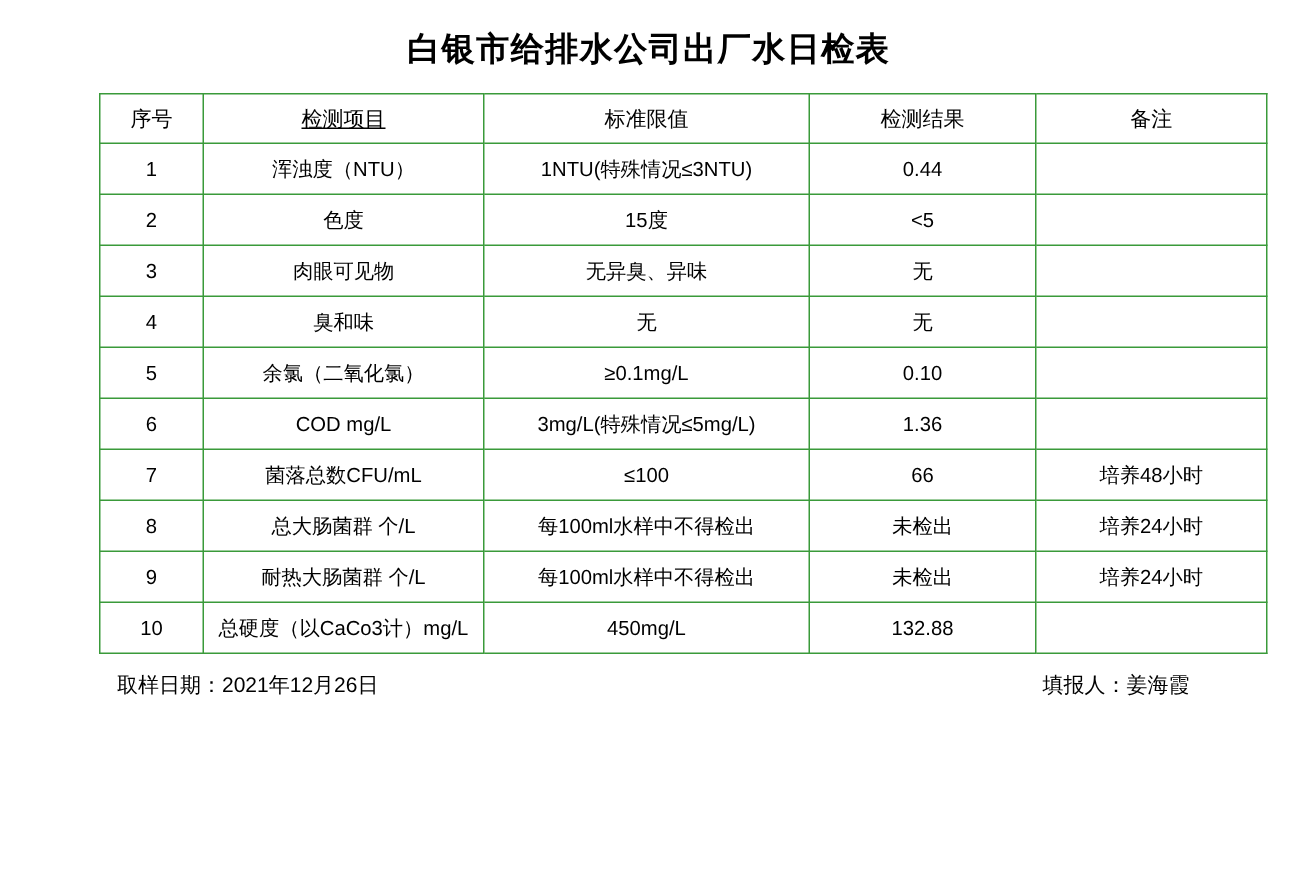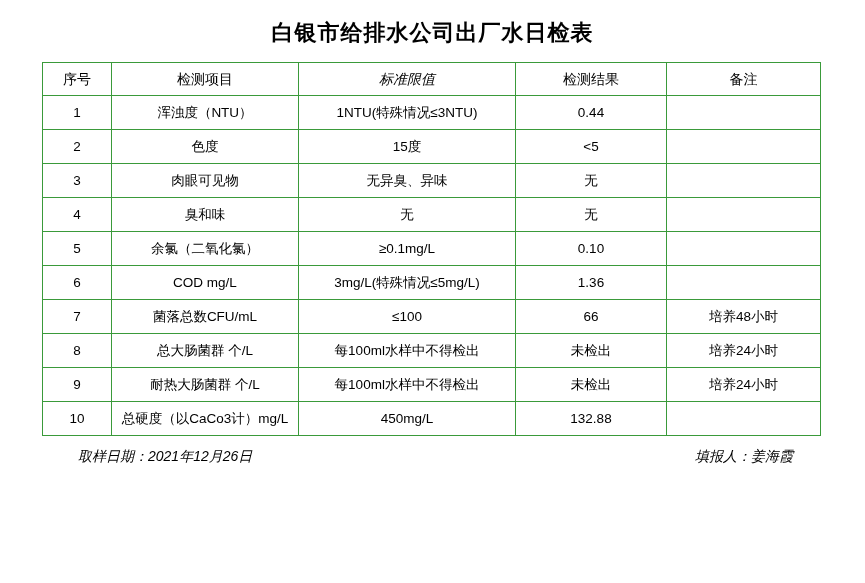--- a/index.html
+++ b/index.html
@@ -24,21 +24,21 @@
   .doc-title {
     text-align: center;
     font-size: 22px;
     font-weight: bold;
     letter-spacing: 1px;
     padding-top: 18px;
     padding-bottom: 14px;
     color: #000;
   }
   .table-wrap {
-    padding: 0 42px;
+    padding: 0 66px;
   }
   table.report {
     width: 773px;
     border-collapse: collapse;
     table-layout: fixed;
   }
   table.report td, table.report th {
     border: 1px solid #3a9a3a;
     text-align: center;
     vertical-align: middle;
@@ -49,33 +49,32 @@
     line-height: 33px;
     white-space: nowrap;
     overflow: hidden;
   }
   table.report thead td {
     font-size: 14px;
     height: 32px;
     line-height: 32px;
   }
   .col-no     { width: 68px; }
-  .col-item   { width: 186px; }
-  .col-std    { width: 216px; font-style: italic; }
+  .col-item   { width: 186px; text-decoration: underline; }
+  .col-std    { width: 216px; }
   .col-result { width: 150px; }
   .col-remark { width: 153px; }
   .footer {
     position: relative;
     padding: 0 46px;
     margin-top: 12px;
     font-size: 14px;
     display: flex;
     justify-content: space-between;
     align-items: center;
-    font-style: italic;
   }
   .footer .f-left { margin-left: 32px; }
   .footer .f-mid  { margin-left: 0px; }
   .footer .f-right { margin-right: 26px; text-align: center; }
 </style>
 </head>
 <body>
 
 <div class="page">
 

